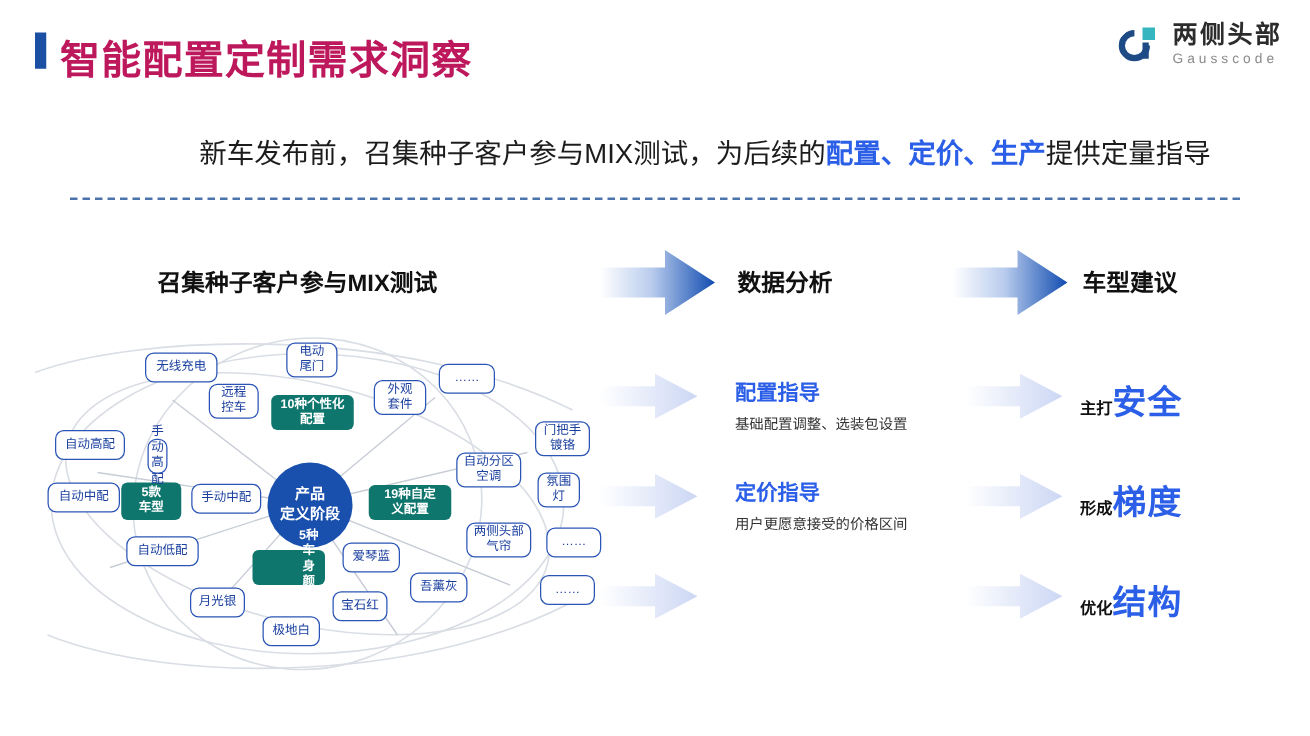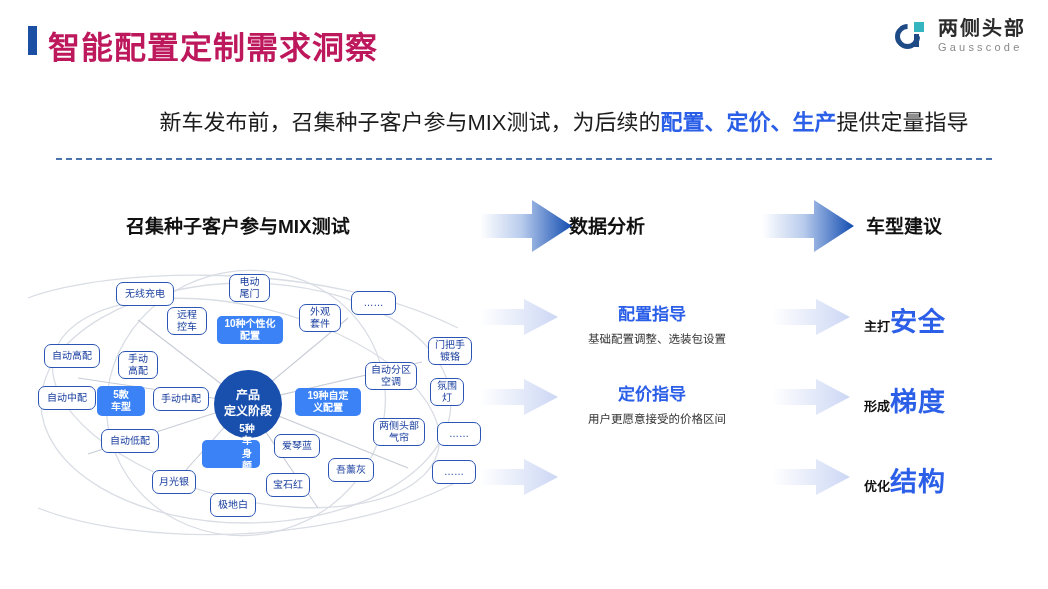--- a/index.html
+++ b/index.html
@@ -30,21 +30,21 @@
   
   .subtitle{position:absolute;left:0;top:104px;width:1048px;text-align:center;
     font-size:22px;color:#1c1c1c;white-space:nowrap;padding-left:40px;}
   .subtitle b{color:#2b5fe8;font-weight:bold;}
   .divider{position:absolute;left:56px;top:158px;width:936px;height:0;
     border-top:2px dashed #2d5c9e;opacity:.85;}
 
   
   .col-head{position:absolute;font-size:19px;font-weight:bold;color:#111;white-space:nowrap;}
   #head-mix{left:126px;top:211px;}
-  #head-analysis{left:569px;top:211px;}
+  #head-analysis{left:590px;top:211px;}
   #head-advice{left:866px;top:211px;}
 
   
   .big-arrow{position:absolute;width:92px;height:56px;}
   .big-arrow svg{width:100%;height:100%;display:block;}
   #arrow-main-1{left:480px;top:198px;}
   #arrow-main-2{left:762px;top:198px;}
 
   
   .sm-arrow{position:absolute;width:78px;height:38px;}
@@ -56,30 +56,30 @@
   #arrow-row-0b{left:480px;top:378px;}
   #arrow-row-0c{left:480px;top:458px;}
 
   
   .map{position:absolute;left:18px;top:258px;width:470px;height:290px;}
   .map-svg{position:absolute;left:0;top:0;width:470px;height:290px;}
 
   .node{position:absolute;box-sizing:border-box;border:1.6px solid #2a55b5;border-radius:7px;
     background:#ffffff;color:#1a3f9e;font-size:10px;line-height:1.25;text-align:center;
     display:flex;align-items:center;justify-content:center;padding:2px 4px;white-space:pre-line;}
-  .badge{position:absolute;box-sizing:border-box;border-radius:5px;background:#3b82f6;
+  .badge{position:absolute;box-sizing:border-box;border-radius:5px;background:#0f766e;
     color:#ffffff;font-size:10px;font-weight:bold;line-height:1.25;text-align:center;
     display:flex;align-items:center;justify-content:center;padding:2px 4px;white-space:pre-line;}
   .core{position:absolute;border-radius:50%;background:#1a50ad;color:#fff;font-size:12px;
     font-weight:bold;line-height:1.35;display:flex;align-items:center;justify-content:center;
     text-align:center;white-space:pre-line;font-family:Liberation Mono, monospace;}
 
   
   .mid-row{position:absolute;left:588px;}
-  .mid-title{font-size:17px;font-weight:bold;color:#2b5fe8;white-space:nowrap;margin-left:30px;}
+  .mid-title{font-size:17px;font-weight:bold;color:#2b5fe8;white-space:nowrap;}
   .mid-desc{font-size:11.5px;color:#333;margin-top:5px;white-space:nowrap;}
   #mid-1{top:300px;}
   #mid-2{top:380px;}
   #mid-3{top:460px;}
 
   
   .right-row{position:absolute;left:864px;display:flex;align-items:baseline;white-space:nowrap;}
   .right-pre{font-size:13px;font-weight:bold;color:#111;}
   .right-key{font-size:27px;font-weight:bold;color:#2b5fe8;letter-spacing:1px;}
   #right-1{top:300px;}
@@ -244,21 +244,21 @@
     <div class="node" style="left:98px;top:24px;width:58px;height:24px;">无线充电</div>
     <div class="node" style="left:211px;top:16px;width:41px;height:28px;">电动
 尾门</div>
     <div class="node" style="left:149px;top:49px;width:40px;height:28px;">远程
 控车</div>
     <div class="node" style="left:281px;top:46px;width:42px;height:28px;">外观
 套件</div>
     <div class="node" style="left:333px;top:33px;width:45px;height:24px;">……</div>
 
     <div class="node" style="left:26px;top:86px;width:56px;height:24px;">自动高配</div>
-    <div class="node" style="left:100px;top:93px;width:40px;height:28px;">手动
+    <div class="node" style="left:100px;top:93px;width:16px;height:28px;">手动
 高配</div>
     <div class="node" style="left:20px;top:128px;width:58px;height:24px;">自动中配</div>
     <div class="node" style="left:135px;top:129px;width:56px;height:24px;">手动中配</div>
     <div class="node" style="left:44px;top:171px;width:58px;height:24px;margin-left:39px;">自动低配</div>
 
     <div class="node" style="left:347px;top:104px;width:52px;height:28px;">自动分区
 空调</div>
     <div class="node" style="left:410px;top:79px;width:44px;height:28px;">门把手
 镀铬</div>
     <div class="node" style="left:412px;top:120px;width:34px;height:28px;">氛围

